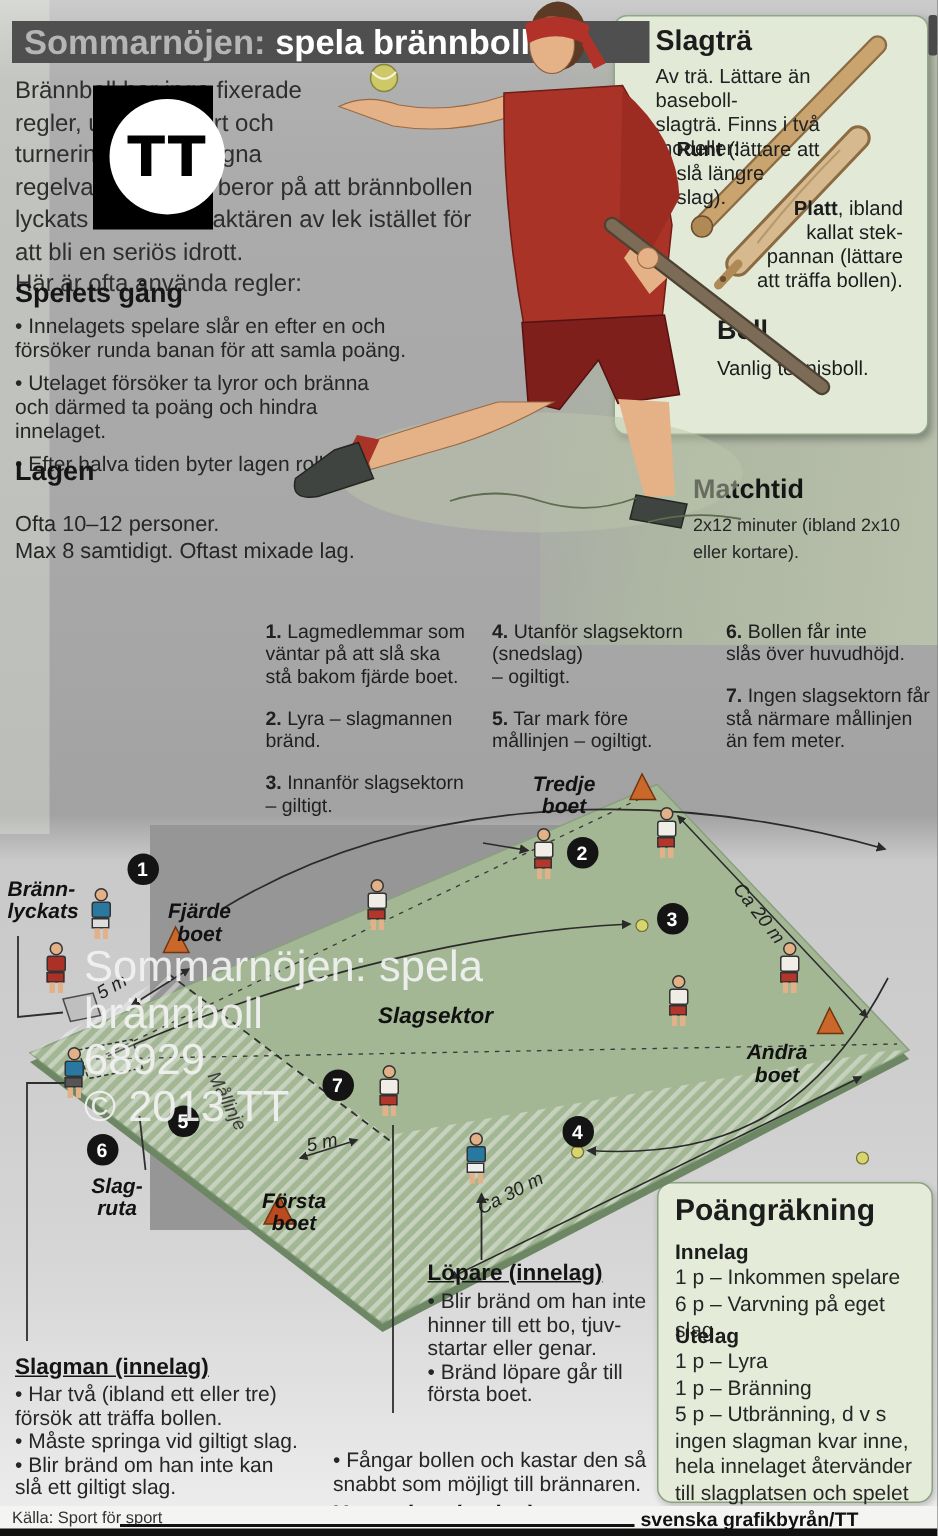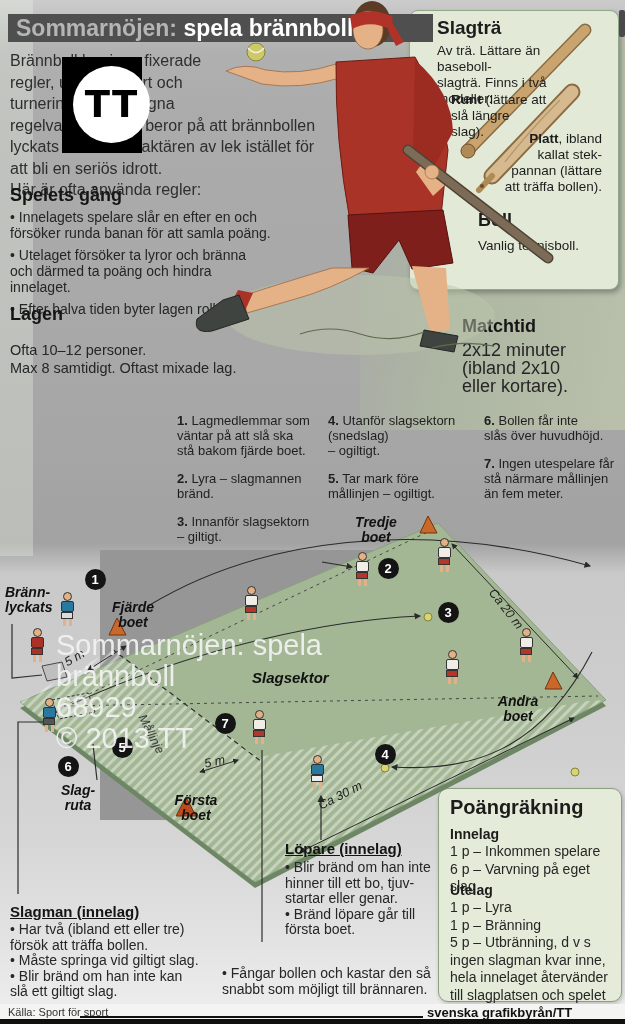--- a/index.html
+++ b/index.html
@@ -143,21 +143,21 @@
     <div class="pre">• Utelaget försöker ta lyror och bränna
 och därmed ta poäng och hindra
 innelaget.</div>
     <div class="pre">• Efter halva tiden byter lagen roller.</div>
   </div>
 
   <div class="abs z3 sec-title" style="left:10px;top:304px;">Lagen</div>
   <div class="abs z3 body-txt pre" style="left:10px;top:341px;width:300px;font-size:14.5px;line-height:18px;">Ofta 10–12 personer.
 Max 8 samtidigt. Oftast mixade lag.</div>
   <div class="abs z3 sec-title" style="left:462px;top:316px;">Matchtid</div>
-  <div class="abs z3 body-txt pre" style="left:462px;top:341px;width:160px;font-size:18px;line-height:18px;">2x12 minuter (ibland 2x10
+  <div class="abs z3 body-txt pre" style="left:462px;top:341px;width:160px;font-size:12px;line-height:18px;">2x12 minuter (ibland 2x10
 eller kortare).</div>
 
   <div class="abs z3 rule-col" style="left:177px;top:413px;width:145px;">
     <div class="rule-item"><span class="num">1.</span><span> Lagmedlemmar som
 väntar på att slå ska
 stå bakom fjärde boet.</span></div>
     <div class="rule-item"><span class="num">2.</span><span> Lyra – slagmannen
 bränd.</span></div>
     <div class="rule-item"><span class="num">3.</span><span> Innanför slagsektorn
 – giltigt.</span></div>
@@ -165,21 +165,21 @@
   <div class="abs z3 rule-col" style="left:328px;top:413px;width:145px;">
     <div class="rule-item"><span class="num">4.</span><span> Utanför slagsektorn
 (snedslag)
 – ogiltigt.</span></div>
     <div class="rule-item"><span class="num">5.</span><span> Tar mark före
 mållinjen – ogiltigt.</span></div>
   </div>
   <div class="abs z3 rule-col" style="left:484px;top:413px;width:140px;">
     <div class="rule-item"><span class="num">6.</span><span> Bollen får inte
 slås över huvudhöjd.</span></div>
-    <div class="rule-item"><span class="num">7.</span><span> Ingen utespelare får
+    <div class="rule-item"><span class="num">7.</span><span> Ingen slagsektorn får
 stå närmare mållinjen
 än fem meter.</span></div>
   </div>
 
   <div class="abs z2 field-backdrop"></div>
   <svg class="abs z2" style="left:0;top:500px;pointer-events:none;" width="625" height="524" viewBox="0 500 625 524">
     <defs>
       <pattern id="hatch" width="7" height="7" patternTransform="rotate(45)" patternUnits="userSpaceOnUse">
         <rect width="3" height="7" fill="rgba(255,255,255,0.38)"></rect>
       </pattern>

